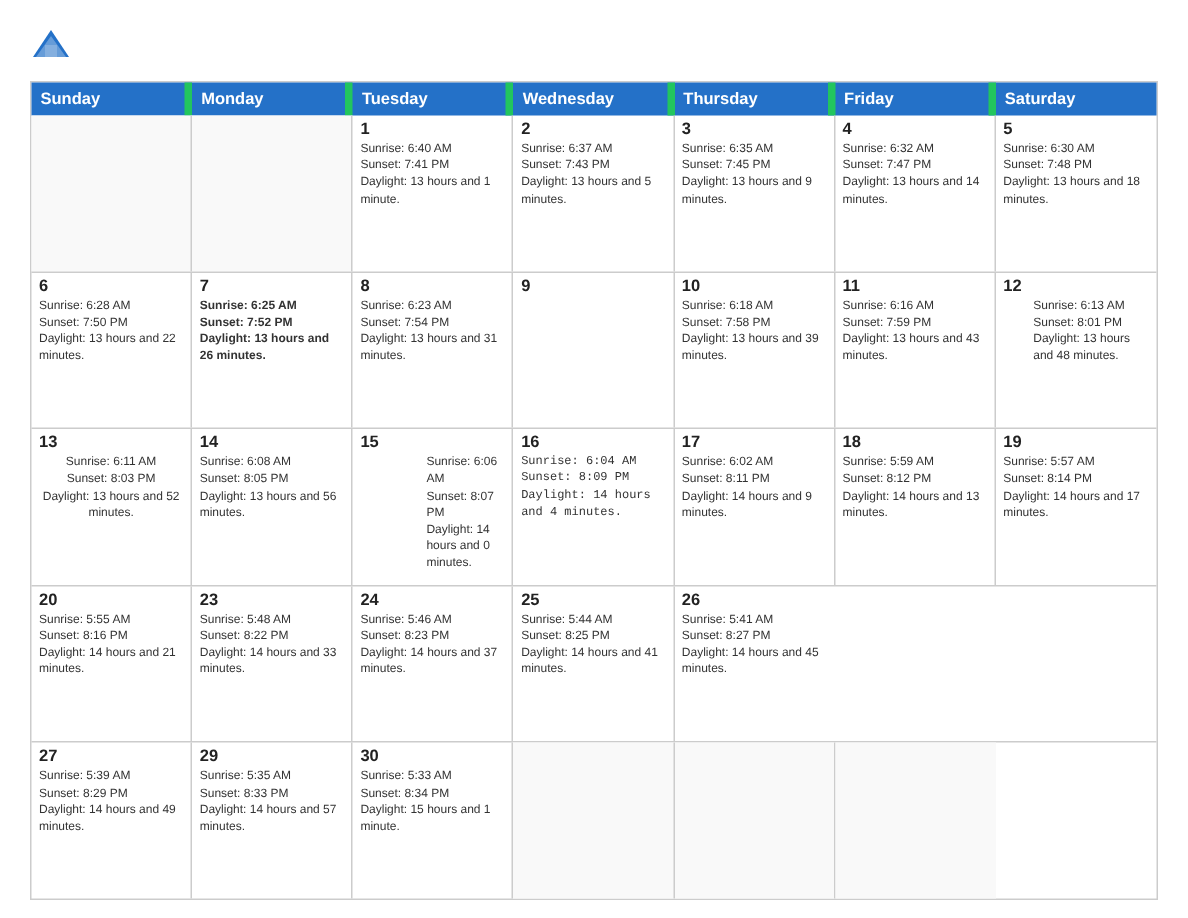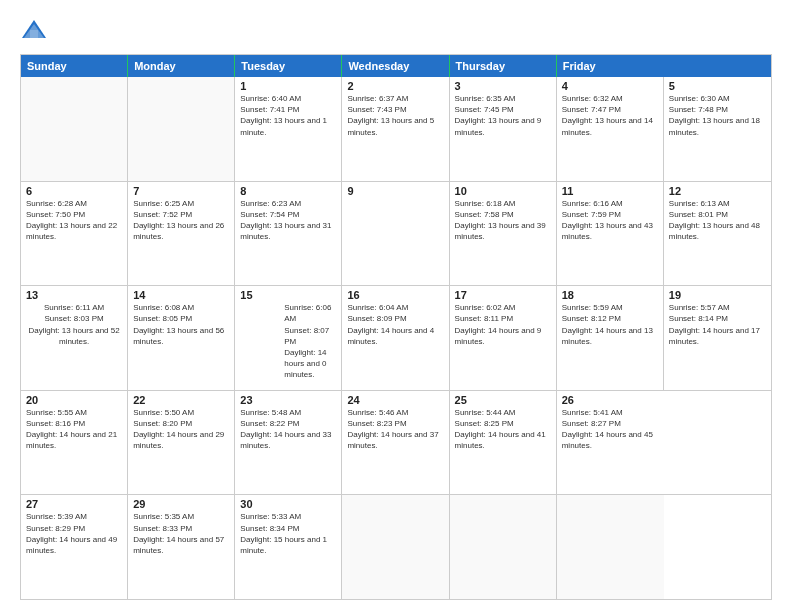--- a/index.html
+++ b/index.html
@@ -71,21 +71,21 @@
       display: grid;
       grid-template-columns: repeat(7, 1fr);
       background: #2471c8;
     }
     .cal-header-cell {
       color: #fff;
       font-size: 11px;
       font-weight: bold;
       padding: 5px 6px;
       text-align: left;
-      border-right: 1px solid #22c55e;
+      border-right: 5px solid #22c55e;
     }
     .cal-header-cell:last-child { border-right: none; }
     .cal-body {
       flex: 1;
       display: flex;
       flex-direction: column;
     }
     .cal-row {
       display: grid;
       grid-template-columns: repeat(7, 1fr);
@@ -139,20 +139,21 @@
   </div>
 
   <div class="calendar">
     <div class="cal-header">
     <div class="cal-header-cell">Sunday</div>
         <div class="cal-header-cell">Monday</div>
         <div class="cal-header-cell">Tuesday</div>
         <div class="cal-header-cell">Wednesday</div>
         <div class="cal-header-cell">Thursday</div>
         <div class="cal-header-cell">Friday</div>
+        <div class="cal-header-cell">Saturday</div>
       </div>
     <div class="cal-body">
     <div class="cal-row">
           <div class="cal-cell empty"></div>
           <div class="cal-cell empty"></div>
           <div class="cal-cell">
             <span class="day-num">1</span>
             <div class="day-info" style="white-space: pre-line;">Sunrise: 6:40 AM
 Sunset: 7:41 PM
 Daylight: 13 hours and 1 minute.</div>
@@ -184,21 +185,21 @@
         </div>
         <div class="cal-row">
           <div class="cal-cell">
             <span class="day-num">6</span>
             <div class="day-info" style="white-space: pre-line;">Sunrise: 6:28 AM
 Sunset: 7:50 PM
 Daylight: 13 hours and 22 minutes.</div>
           </div>
           <div class="cal-cell">
             <span class="day-num">7</span>
-            <div class="day-info" style="white-space: pre-line;">Sunrise: 6:25 AM
+            <div class="day-info" style="white-space: pre-line; font-weight: bold;">Sunrise: 6:25 AM
 Sunset: 7:52 PM
 Daylight: 13 hours and 26 minutes.</div>
           </div>
           <div class="cal-cell">
             <span class="day-num">8</span>
             <div class="day-info" style="white-space: pre-line;">Sunrise: 6:23 AM
 Sunset: 7:54 PM
 Daylight: 13 hours and 31 minutes.</div>
           </div>
           <div class="cal-cell">
@@ -211,21 +212,21 @@
 Daylight: 13 hours and 39 minutes.</div>
           </div>
           <div class="cal-cell">
             <span class="day-num">11</span>
             <div class="day-info" style="white-space: pre-line;">Sunrise: 6:16 AM
 Sunset: 7:59 PM
 Daylight: 13 hours and 43 minutes.</div>
           </div>
           <div class="cal-cell">
             <span class="day-num">12</span>
-            <div class="day-info" style="white-space: pre-line;">Sunrise: 6:13 AM
+            <div class="day-info" style="white-space: pre-line; margin-left: 20px;">Sunrise: 6:13 AM
 Sunset: 8:01 PM
 Daylight: 13 hours and 48 minutes.</div>
           </div>
         </div>
         <div class="cal-row">
           <div class="cal-cell">
             <span class="day-num">13</span>
             <div class="day-info" style="white-space: pre-line; text-align: center;">Sunrise: 6:11 AM
 Sunset: 8:03 PM
 Daylight: 13 hours and 52 minutes.</div>
@@ -237,21 +238,21 @@
 Daylight: 13 hours and 56 minutes.</div>
           </div>
           <div class="cal-cell">
             <span class="day-num">15</span>
             <div class="day-info" style="white-space: pre-line; margin-left: 44px;">Sunrise: 6:06 AM
 Sunset: 8:07 PM
 Daylight: 14 hours and 0 minutes.</div>
           </div>
           <div class="cal-cell">
             <span class="day-num">16</span>
-            <div class="day-info" style="white-space: pre-line;">Sunrise: 6:04 AM
+            <div class="day-info" style="white-space: pre-line; font-family: Liberation Mono, monospace;">Sunrise: 6:04 AM
 Sunset: 8:09 PM
 Daylight: 14 hours and 4 minutes.</div>
           </div>
           <div class="cal-cell">
             <span class="day-num">17</span>
             <div class="day-info" style="white-space: pre-line;">Sunrise: 6:02 AM
 Sunset: 8:11 PM
 Daylight: 14 hours and 9 minutes.</div>
           </div>
           <div class="cal-cell">
@@ -266,26 +267,20 @@
 Sunset: 8:14 PM
 Daylight: 14 hours and 17 minutes.</div>
           </div>
         </div>
         <div class="cal-row">
           <div class="cal-cell">
             <span class="day-num">20</span>
             <div class="day-info" style="white-space: pre-line;">Sunrise: 5:55 AM
 Sunset: 8:16 PM
 Daylight: 14 hours and 21 minutes.</div>
-          </div>
-          <div class="cal-cell">
-            <span class="day-num">22</span>
-            <div class="day-info" style="white-space: pre-line;">Sunrise: 5:50 AM
-Sunset: 8:20 PM
-Daylight: 14 hours and 29 minutes.</div>
           </div>
           <div class="cal-cell">
             <span class="day-num">23</span>
             <div class="day-info" style="white-space: pre-line;">Sunrise: 5:48 AM
 Sunset: 8:22 PM
 Daylight: 14 hours and 33 minutes.</div>
           </div>
           <div class="cal-cell">
             <span class="day-num">24</span>
             <div class="day-info" style="white-space: pre-line;">Sunrise: 5:46 AM

